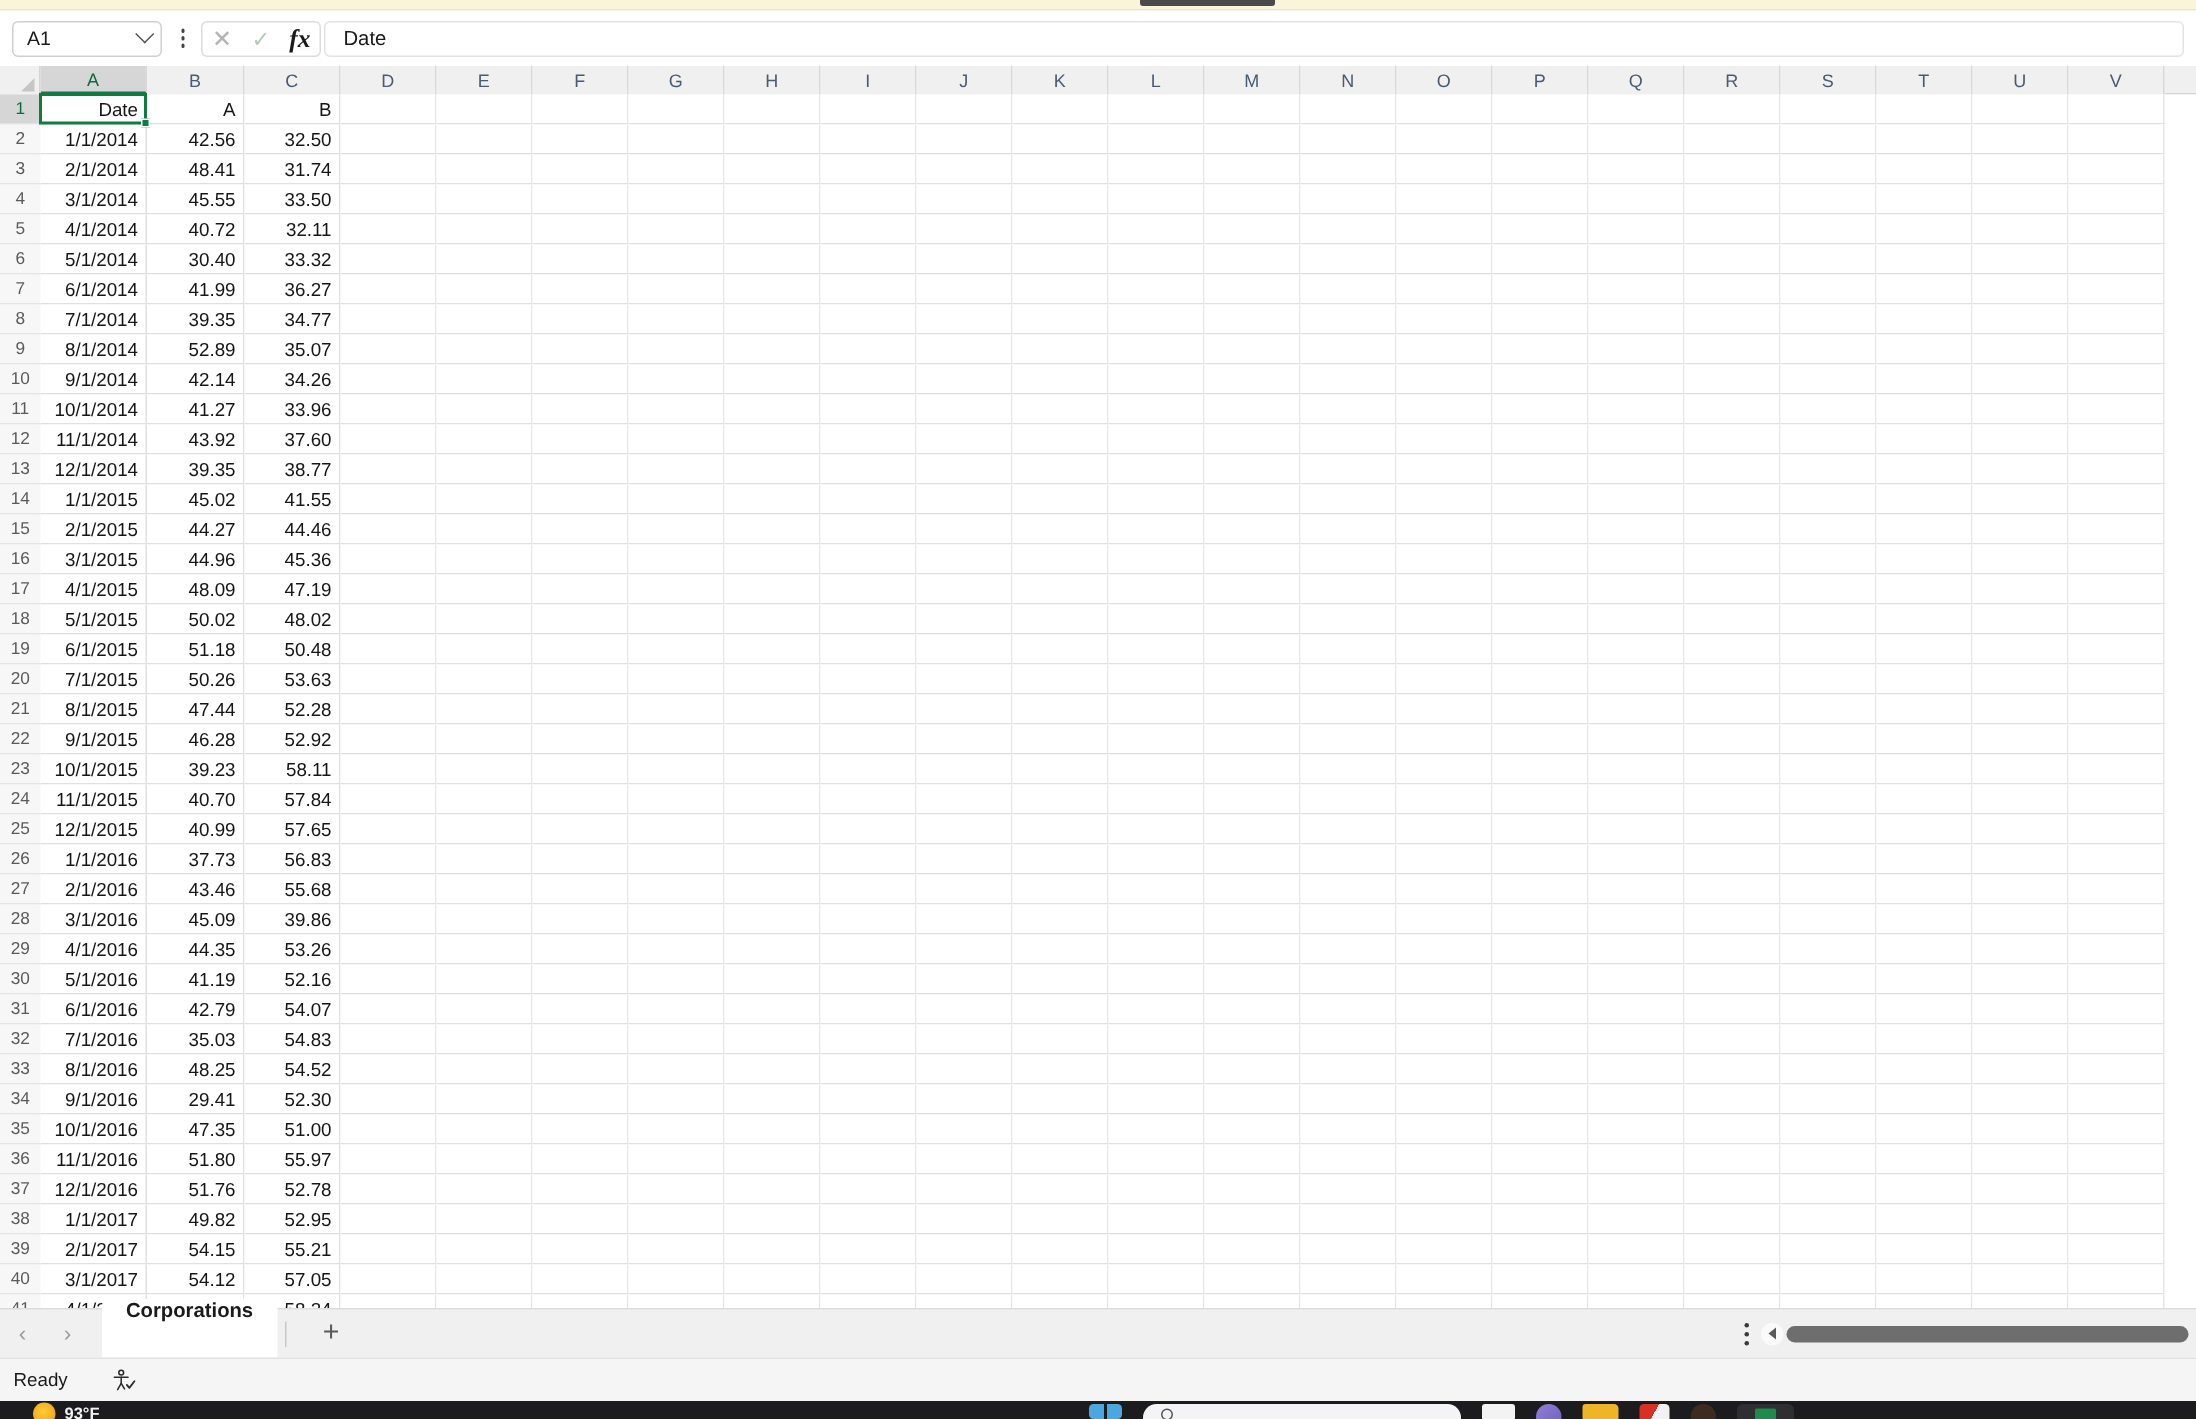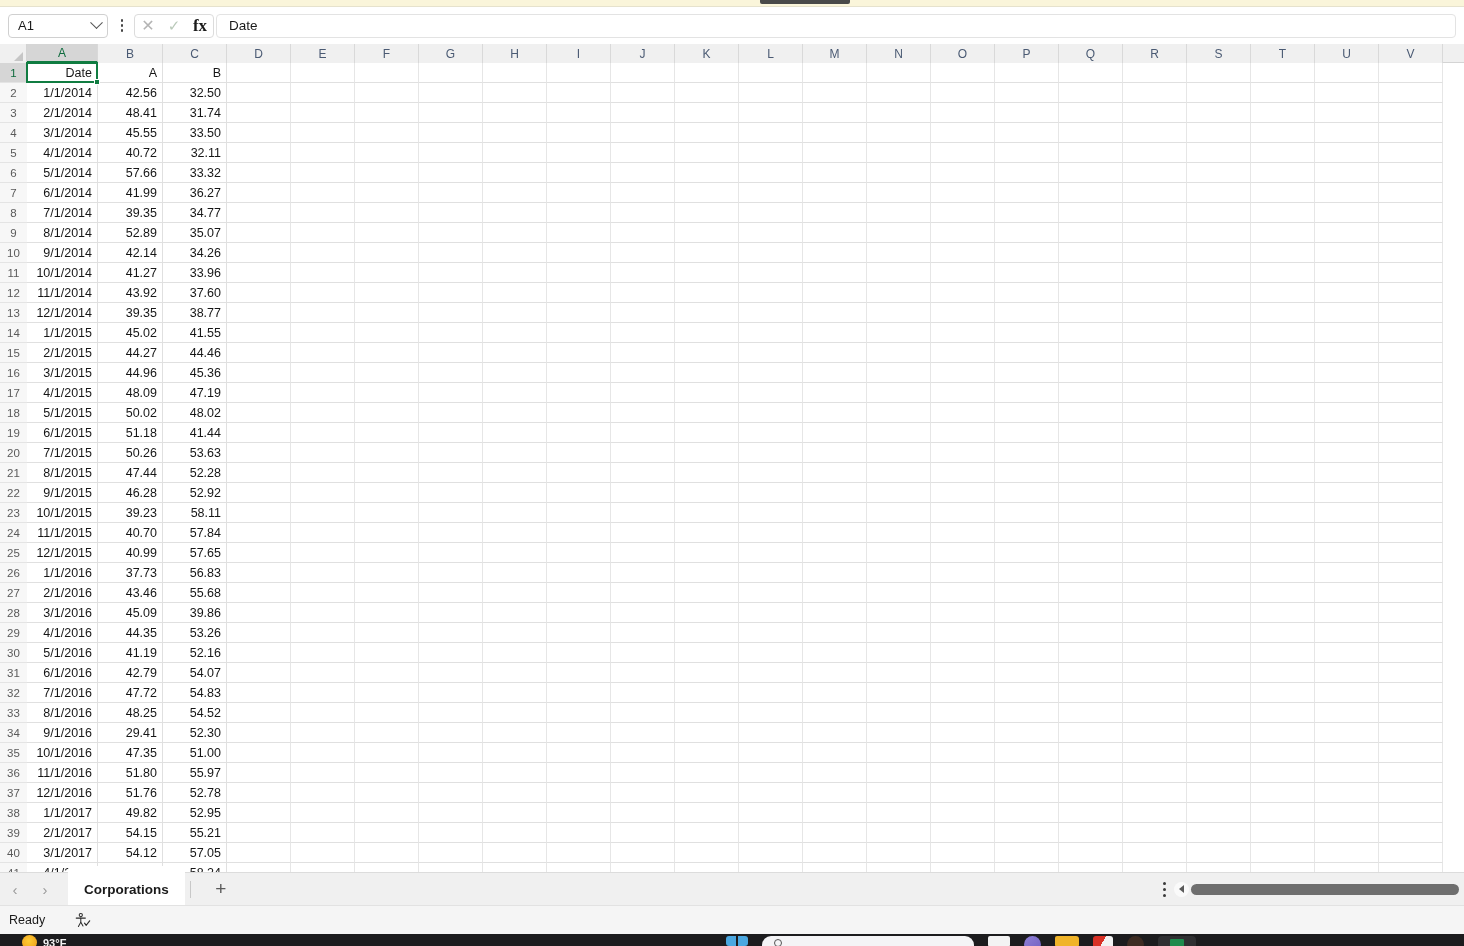--- a/index.html
+++ b/index.html
@@ -54,21 +54,21 @@
   }
   #fx-group .btn {
     width: 26px; height: 22px;
     display: flex; align-items: center; justify-content: center;
     font-size: 15px;
   }
   #fx-group .cancel { color: #b4b4b4; font-size: 16px; }
   #fx-group .enter  { color: #b9c9b9; font-size: 15px; }
   #fx-group .fx {
     color: #1a1a1a; font-family: "Liberation Serif", serif;
-    font-weight: bold; font-size: 17px;
+    font-style: italic; font-weight: bold; font-size: 17px;
   }
   #formula-input {
     flex: 1; height: 24px; margin: 0 8px 0 2px;
     border: 1px solid #e3e3e3; border-radius: 4px;
     background: #fff;
     display: flex; align-items: center;
     padding-left: 12px;
     font-size: 13.5px; color: #1a1a1a;
   }
 
@@ -163,21 +163,21 @@
   .navarrow {
     width: 30px; height: 30px;
     display: flex; align-items: center; justify-content: center;
     color: #9a9a9a; font-size: 15px;
   }
   #sheet-tab {
     margin-left: 8px;
     height: 46px; padding: 0 16px;
     background: #ffffff;
     border-top-left-radius: 4px; border-top-right-radius: 4px;
-    display: flex; align-items: center; justify-content: center;
+    display: flex; align-items: flex-start; justify-content: center;
     font-size: 13.5px; font-weight: bold; color: #1a1a1a;
     position: relative;
   }
   #sheet-tab .underline {
     position: absolute; left: 10px; right: 10px; bottom: 3px;
     height: 3px; background: #107c41; border-radius: 2px;
   }
   #tab-divider {
     width: 1px; height: 17px; background: #c8c8c8; margin-left: 5px;
   }
@@ -485,21 +485,21 @@
         <div class="cell w-d empty"></div>
         <div class="cell w-d empty"></div>
         <div class="cell w-d empty"></div>
         <div class="cell w-d empty"></div>
         <div class="cell w-d empty"></div>
         <div class="cell w-d empty"></div>
         <div class="cell w-d empty"></div>
       </div>
       <div class="row">
         <div class="cell w-a">5/1/2014</div>
-        <div class="cell w-b">57.66</div>
+        <div class="cell w-b">30.40</div>
         <div class="cell w-c">33.32</div>
         <div class="cell w-d empty"></div>
         <div class="cell w-d empty"></div>
         <div class="cell w-d empty"></div>
         <div class="cell w-d empty"></div>
         <div class="cell w-d empty"></div>
         <div class="cell w-d empty"></div>
         <div class="cell w-d empty"></div>
         <div class="cell w-d empty"></div>
         <div class="cell w-d empty"></div>
@@ -798,21 +798,21 @@
         <div class="cell w-d empty"></div>
         <div class="cell w-d empty"></div>
         <div class="cell w-d empty"></div>
         <div class="cell w-d empty"></div>
         <div class="cell w-d empty"></div>
         <div class="cell w-d empty"></div>
       </div>
       <div class="row">
         <div class="cell w-a">6/1/2015</div>
         <div class="cell w-b">51.18</div>
-        <div class="cell w-c">41.44</div>
+        <div class="cell w-c">50.48</div>
         <div class="cell w-d empty"></div>
         <div class="cell w-d empty"></div>
         <div class="cell w-d empty"></div>
         <div class="cell w-d empty"></div>
         <div class="cell w-d empty"></div>
         <div class="cell w-d empty"></div>
         <div class="cell w-d empty"></div>
         <div class="cell w-d empty"></div>
         <div class="cell w-d empty"></div>
         <div class="cell w-d empty"></div>
@@ -1109,21 +1109,21 @@
         <div class="cell w-d empty"></div>
         <div class="cell w-d empty"></div>
         <div class="cell w-d empty"></div>
         <div class="cell w-d empty"></div>
         <div class="cell w-d empty"></div>
         <div class="cell w-d empty"></div>
         <div class="cell w-d empty"></div>
       </div>
       <div class="row">
         <div class="cell w-a">7/1/2016</div>
-        <div class="cell w-b">47.72</div>
+        <div class="cell w-b">35.03</div>
         <div class="cell w-c">54.83</div>
         <div class="cell w-d empty"></div>
         <div class="cell w-d empty"></div>
         <div class="cell w-d empty"></div>
         <div class="cell w-d empty"></div>
         <div class="cell w-d empty"></div>
         <div class="cell w-d empty"></div>
         <div class="cell w-d empty"></div>
         <div class="cell w-d empty"></div>
         <div class="cell w-d empty"></div>

